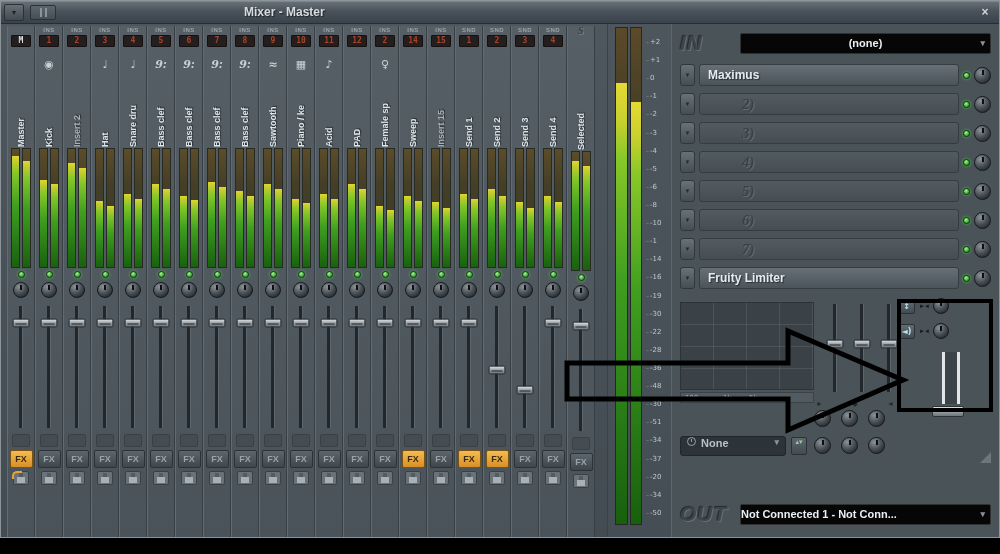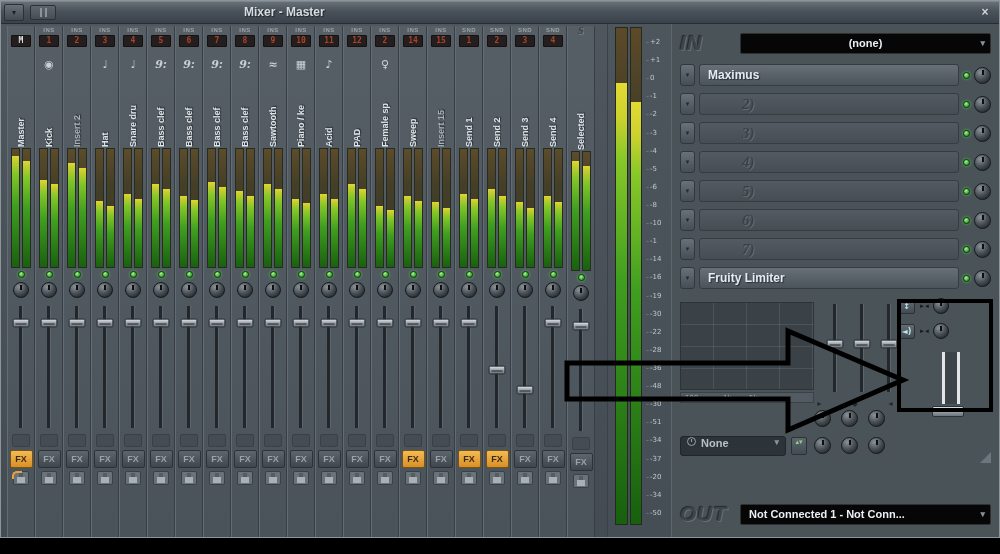--- a/index.html
+++ b/index.html
@@ -111,21 +111,21 @@
   
   .panel { flex:1; display:flex; flex-direction:column; position:relative;
            background:#4a5358; border-left:1px solid #5d666c; padding:6px 8px 4px; }
   .in-row { display:flex; align-items:center; height:26px; margin-bottom:6px; }
   .big-title { font:italic 900 21px/22px "Liberation Sans",sans-serif; color:#3d464d;
                letter-spacing:1px; text-shadow:1px 1px 0 rgba(255,255,255,.16), -1px -1px 1px rgba(0,0,0,.5);
                width:60px; }
   .black-dd { flex:1; height:21px; position:relative; display:flex; align-items:center;
               justify-content:center; background:#060606; border:1px solid #303030;
               border-radius:2px; color:#e9eff3; font:bold 11px "Liberation Sans",sans-serif; }
-  .black-dd.left { justify-content:flex-start; padding-left:8px; }
+  .black-dd.left { justify-content:flex-start; padding-left:0; }
   .dd-arrow { position:absolute; right:5px; color:#8a9298; font-size:9px; }
 
   .slots { display:flex; flex-direction:column; gap:3px; }
   .slot { height:26px; display:flex; align-items:center; gap:4px; }
   .slot-arrow { width:15px; height:22px; flex:none; border-radius:3px;
                 background:linear-gradient(#68717 8,#454e54); background:linear-gradient(#687178,#454e54);
                 border:1px solid #31383d; color:#252b30; font-size:6px;
                 display:flex; align-items:center; justify-content:center; }
   .slot-name { flex:1; height:22px; border-radius:3px; border:1px solid #353c42;
                display:flex; align-items:center; }

